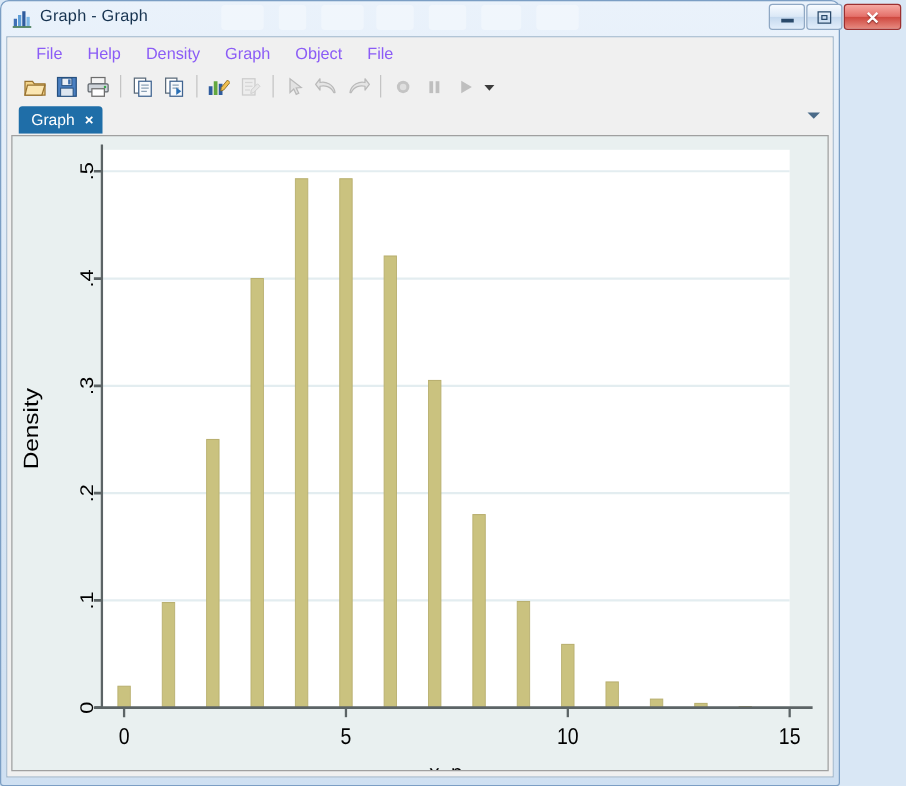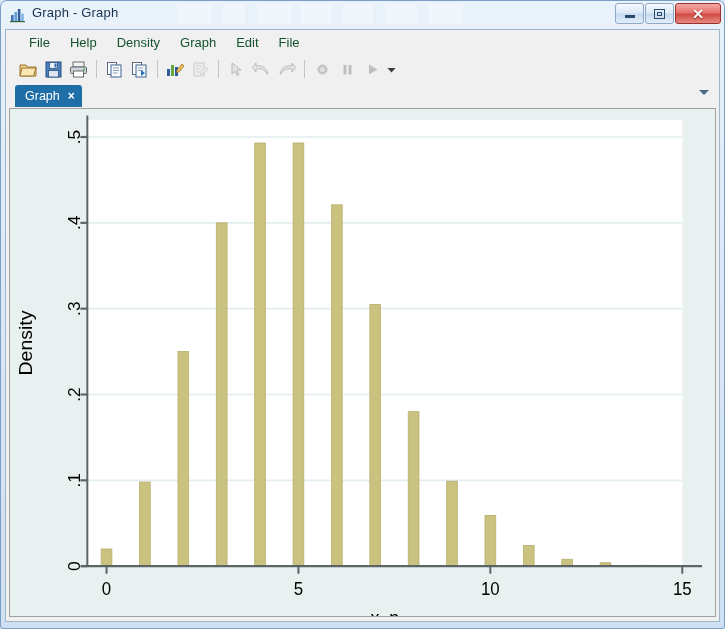--- a/index.html
+++ b/index.html
@@ -4,21 +4,21 @@
 <style>
   html,body{margin:0;padding:0;}
   body{
     width:725px;height:629px;overflow:hidden;
     font-family:"Liberation Sans", sans-serif;
     background:#d9e7f5;
   }
 
   
   .window{
-    position:absolute;left:0;top:0;width:725px;height:629px;
+    position:absolute;left:0;top:0;width:672px;height:629px;
     box-sizing:border-box;
     background:linear-gradient(to bottom,#eaf2fb 0%,#dce9f7 40%,#cfe0f2 100%);
     border:1px solid #7b9ec4;
     border-radius:7px 7px 3px 3px;
     text-decoration:underline;
   }
   .frame-inner{
     position:absolute;left:4px;top:28px;right:4px;bottom:6px;
     background:#f0f0f0;
     border:1px solid #9fb6cd;
@@ -59,21 +59,21 @@
   .gl-max{width:11px;height:10px;border:1px solid #2a4a6b;box-sizing:border-box;position:relative;}
   .gl-max:after{content:"";position:absolute;left:2px;top:2px;right:2px;bottom:2px;border:1px solid #2a4a6b;}
   .gl-x{color:#fff;font-size:14px;font-weight:bold;line-height:1;text-shadow:0 1px 1px #7a2020;}
 
   
   .menubar{
     position:absolute;left:0;top:0;right:0;height:25px;
     background:#f0f0f0;display:flex;align-items:center;padding-left:13px;
   }
   .menu-item{
-    font-size:13px;color:#14532d;padding:3px 10px;cursor:default;white-space:nowrap;
+    font-size:13px;color:#8b5cf6;padding:3px 10px;cursor:default;white-space:nowrap;
   }
 
   
   .toolbar{
     position:absolute;left:0;top:25px;right:0;height:28px;
     background:#f0f0f0;display:flex;align-items:center;padding-left:10px;
   }
   .tb{
     width:24px;height:22px;display:flex;align-items:center;justify-content:center;
     margin-right:1px;
@@ -153,21 +153,21 @@
     </div>
   </div>
 
   <div class="frame-inner">
 
     <div class="menubar">
       <div class="menu-item">File</div>
       <div class="menu-item">Help</div>
       <div class="menu-item">Density</div>
       <div class="menu-item">Graph</div>
-      <div class="menu-item">Edit</div>
+      <div class="menu-item">Object</div>
       <div class="menu-item">File</div>
     </div>
 
     <div class="toolbar">
 
       <div class="tb">
         <svg width="19" height="17" viewBox="0 0 19 17">
           <path d="M1 4h6l1.5 2H17v9H1z" fill="#f2d38a" stroke="#9a7430" stroke-width="1"></path>
           <path d="M3 7h14l-2.5 8H1z" fill="#fbe6b2" stroke="#9a7430" stroke-width="1"></path>
         </svg>

